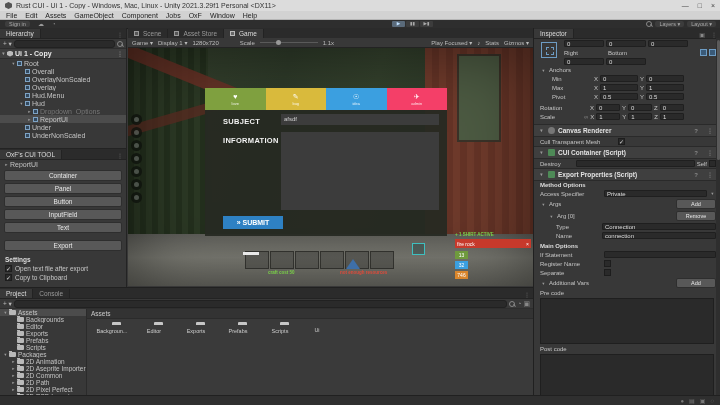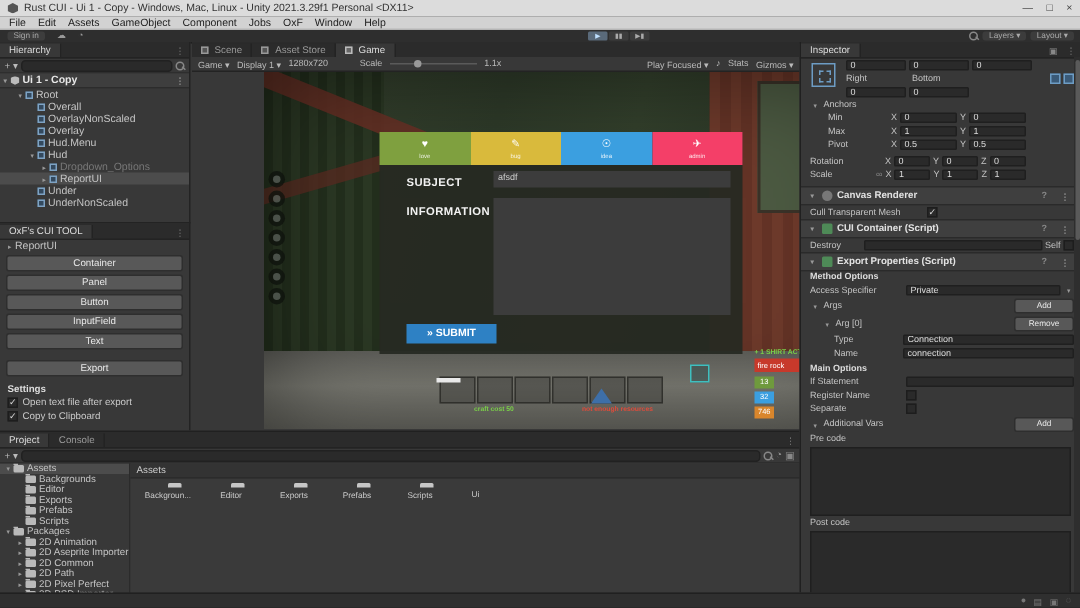--- a/index.html
+++ b/index.html
@@ -54,21 +54,21 @@
        height:7px;line-height:7px;padding:0 2px;box-sizing:border-box;overflow:hidden;white-space:nowrap;}
   .cb{width:7px;height:7px;background:#2a2a2a;border:1px solid #1d1d1d;color:#ddd;font-size:6px;
       line-height:7px;text-align:center;box-sizing:border-box;flex:0 0 7px;}
   .setrow{display:flex;align-items:center;gap:3px;padding:1px 5px;font-size:6.5px;}
   
   .gametabs{left:128px;top:28px;width:405px;height:10px;}
   .gvtoolbar{left:128px;top:38px;width:405px;height:10px;background:#383838;border-bottom:1px solid #232323;
              display:flex;align-items:center;gap:5px;padding:0 4px;box-sizing:border-box;font-size:6px;color:#bbb;}
   .slider{width:58px;height:1px;background:#5a5a5a;position:relative;}
   .slider .knob{position:absolute;left:16px;top:-2px;width:5px;height:5px;border-radius:50%;background:#999;}
-  .gameview{left:128px;top:48px;width:405px;height:238px;overflow:hidden;background:#2c3827;margin-left:48px;}
+  .gameview{left:128px;top:48px;width:405px;height:238px;overflow:hidden;background:#2c3827;}
   .gv-base{position:absolute;inset:0;background:linear-gradient(105deg,#36422e 0%,#2e3a29 35%,#33402c 55%,#2c3827 75%);}
   .gv-leftwall{position:absolute;left:0;top:0;width:80px;height:200px;
                background:repeating-linear-gradient(90deg,#232f1d 0 6px,#2b3824 6px 12px);}
   .gv-redbeam{position:absolute;left:-12px;top:18px;width:130px;height:13px;background:#6b3026;transform:rotate(22deg);opacity:.85;}
   .gv-redbeam2{position:absolute;left:-6px;top:64px;width:110px;height:10px;background:#5f2b22;transform:rotate(-16deg);opacity:.7;}
   .gv-rightwall{position:absolute;right:0;top:0;width:108px;height:196px;
                 background:repeating-linear-gradient(90deg,#6e3a2b 0 7px,#643326 7px 14px);}
   .gv-door{position:absolute;right:32px;top:6px;width:44px;height:88px;background:#4c5a42;border:2px solid #3a3228;box-sizing:border-box;}
   .gv-floor{position:absolute;left:0;bottom:0;width:100%;height:52px;
             background:linear-gradient(180deg,#5d5d58,#7d7d75 45%,#6e6e67);}

